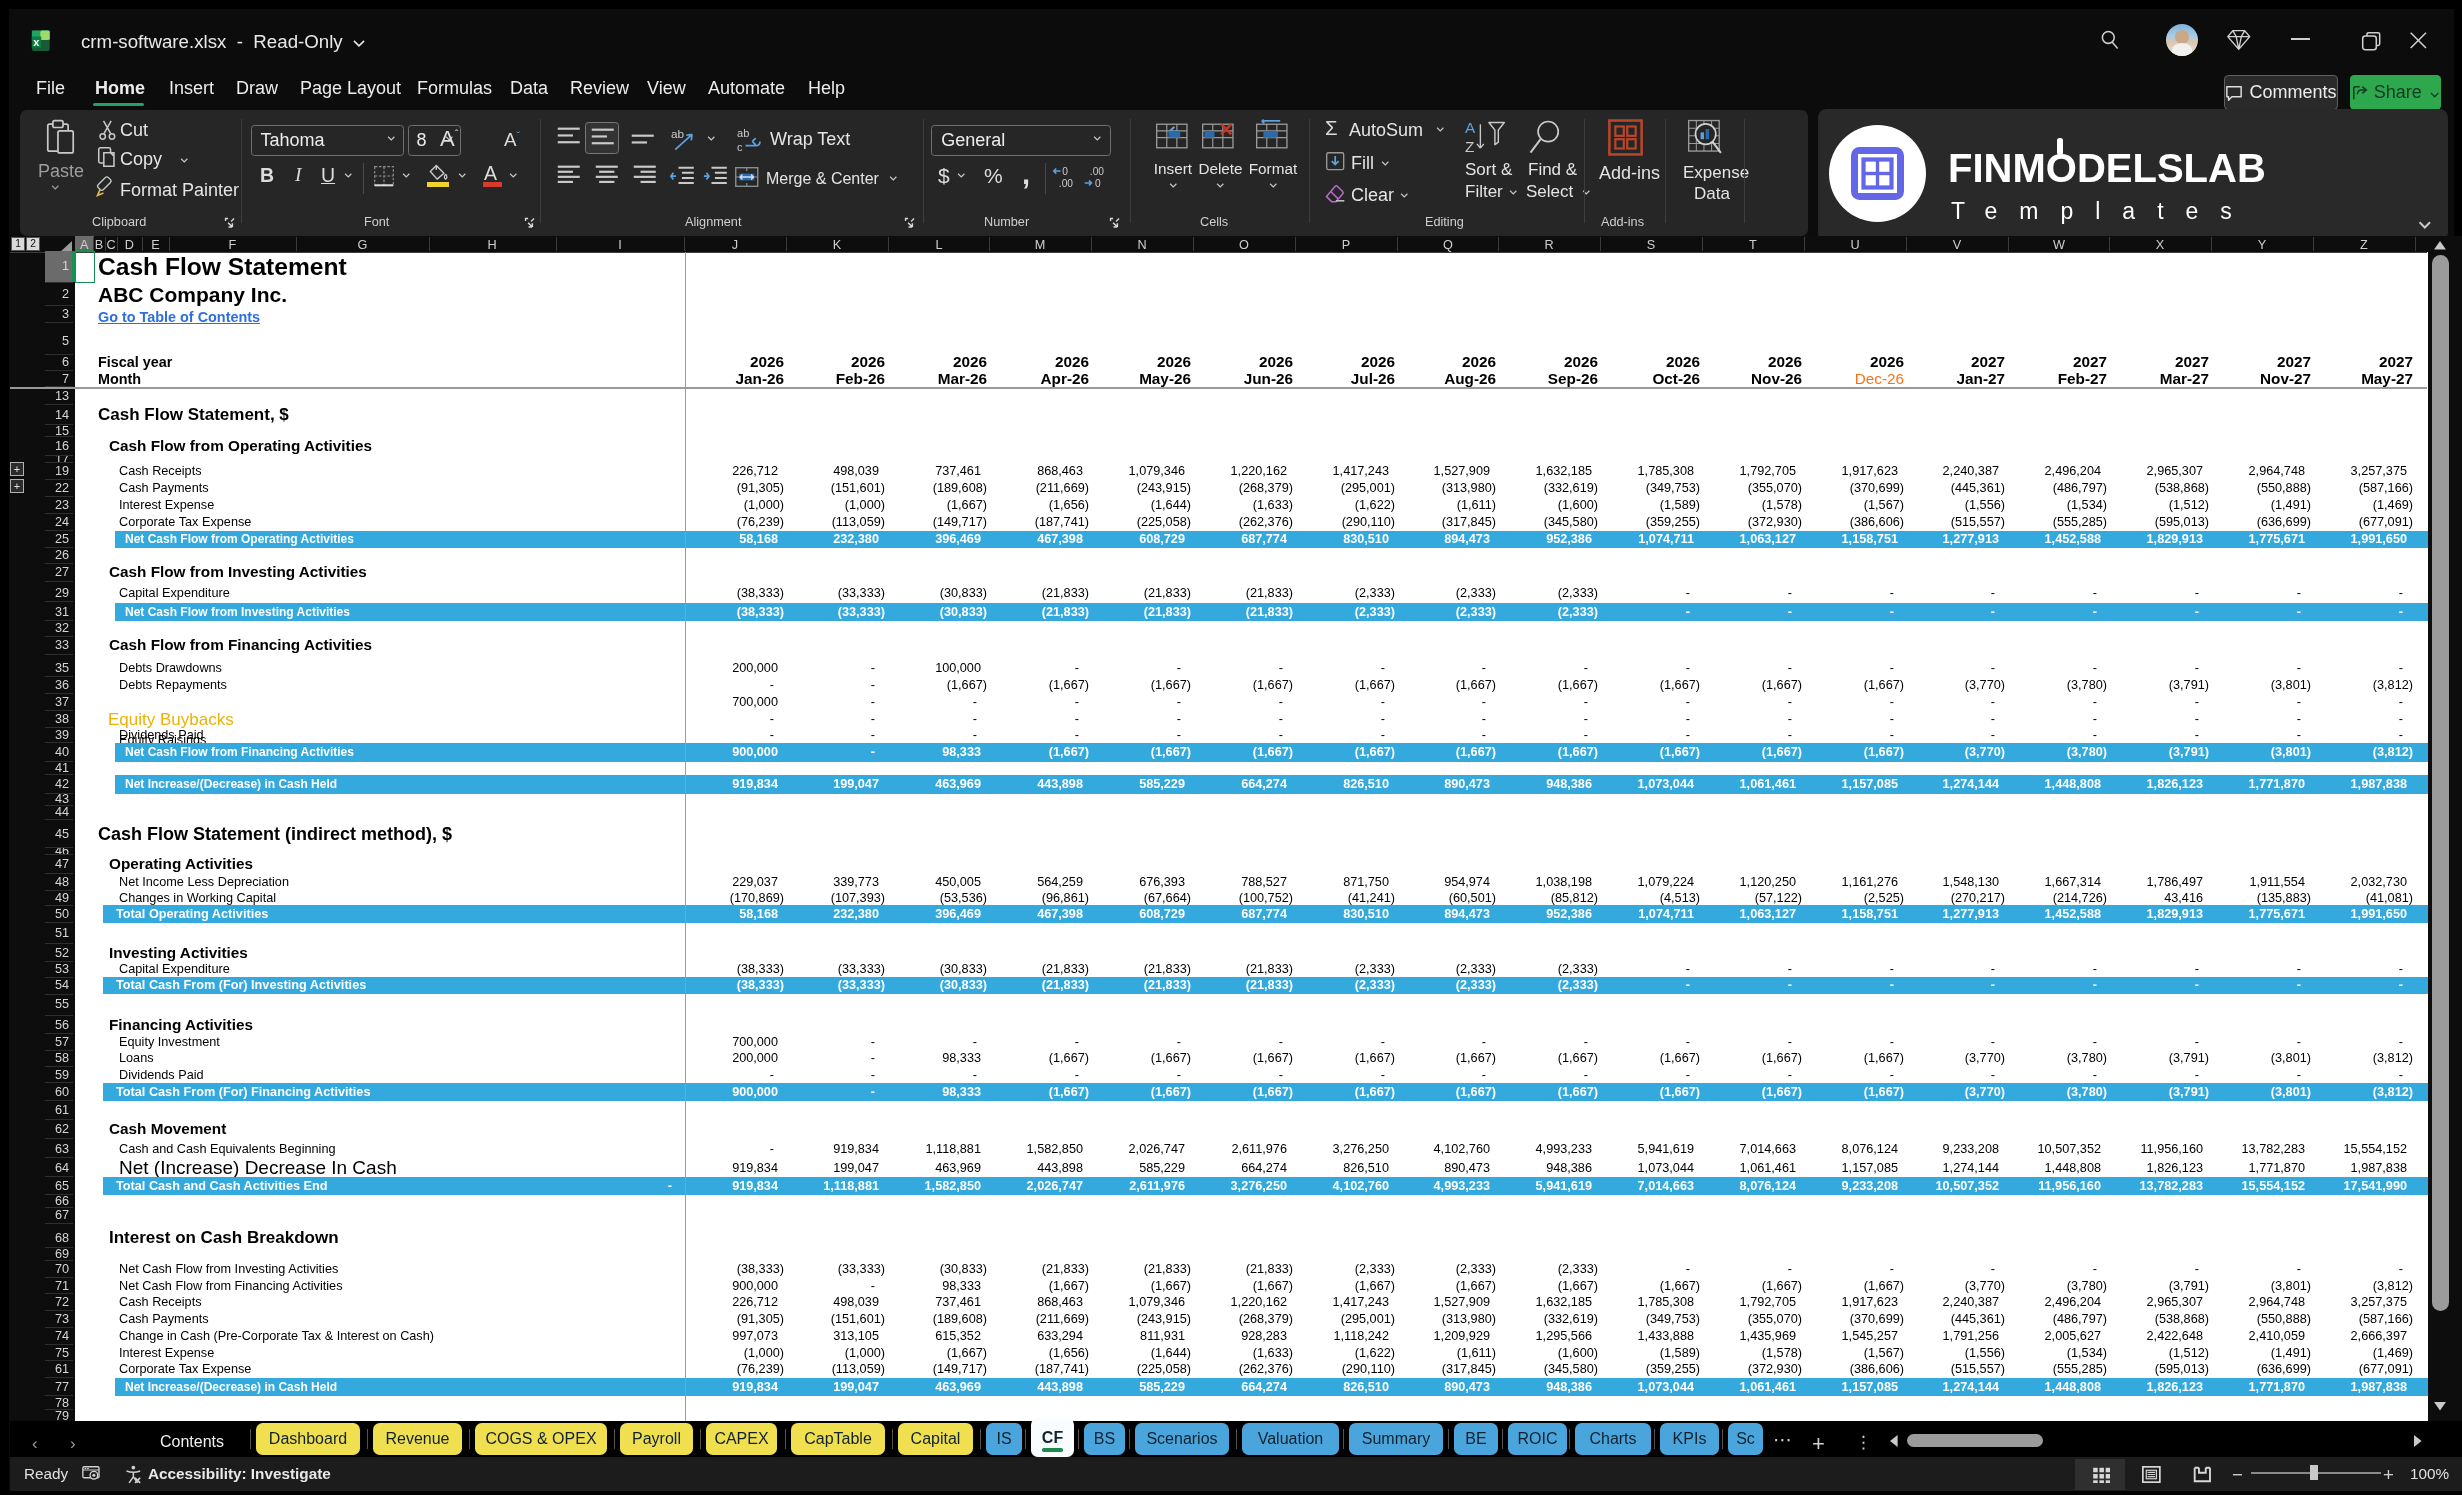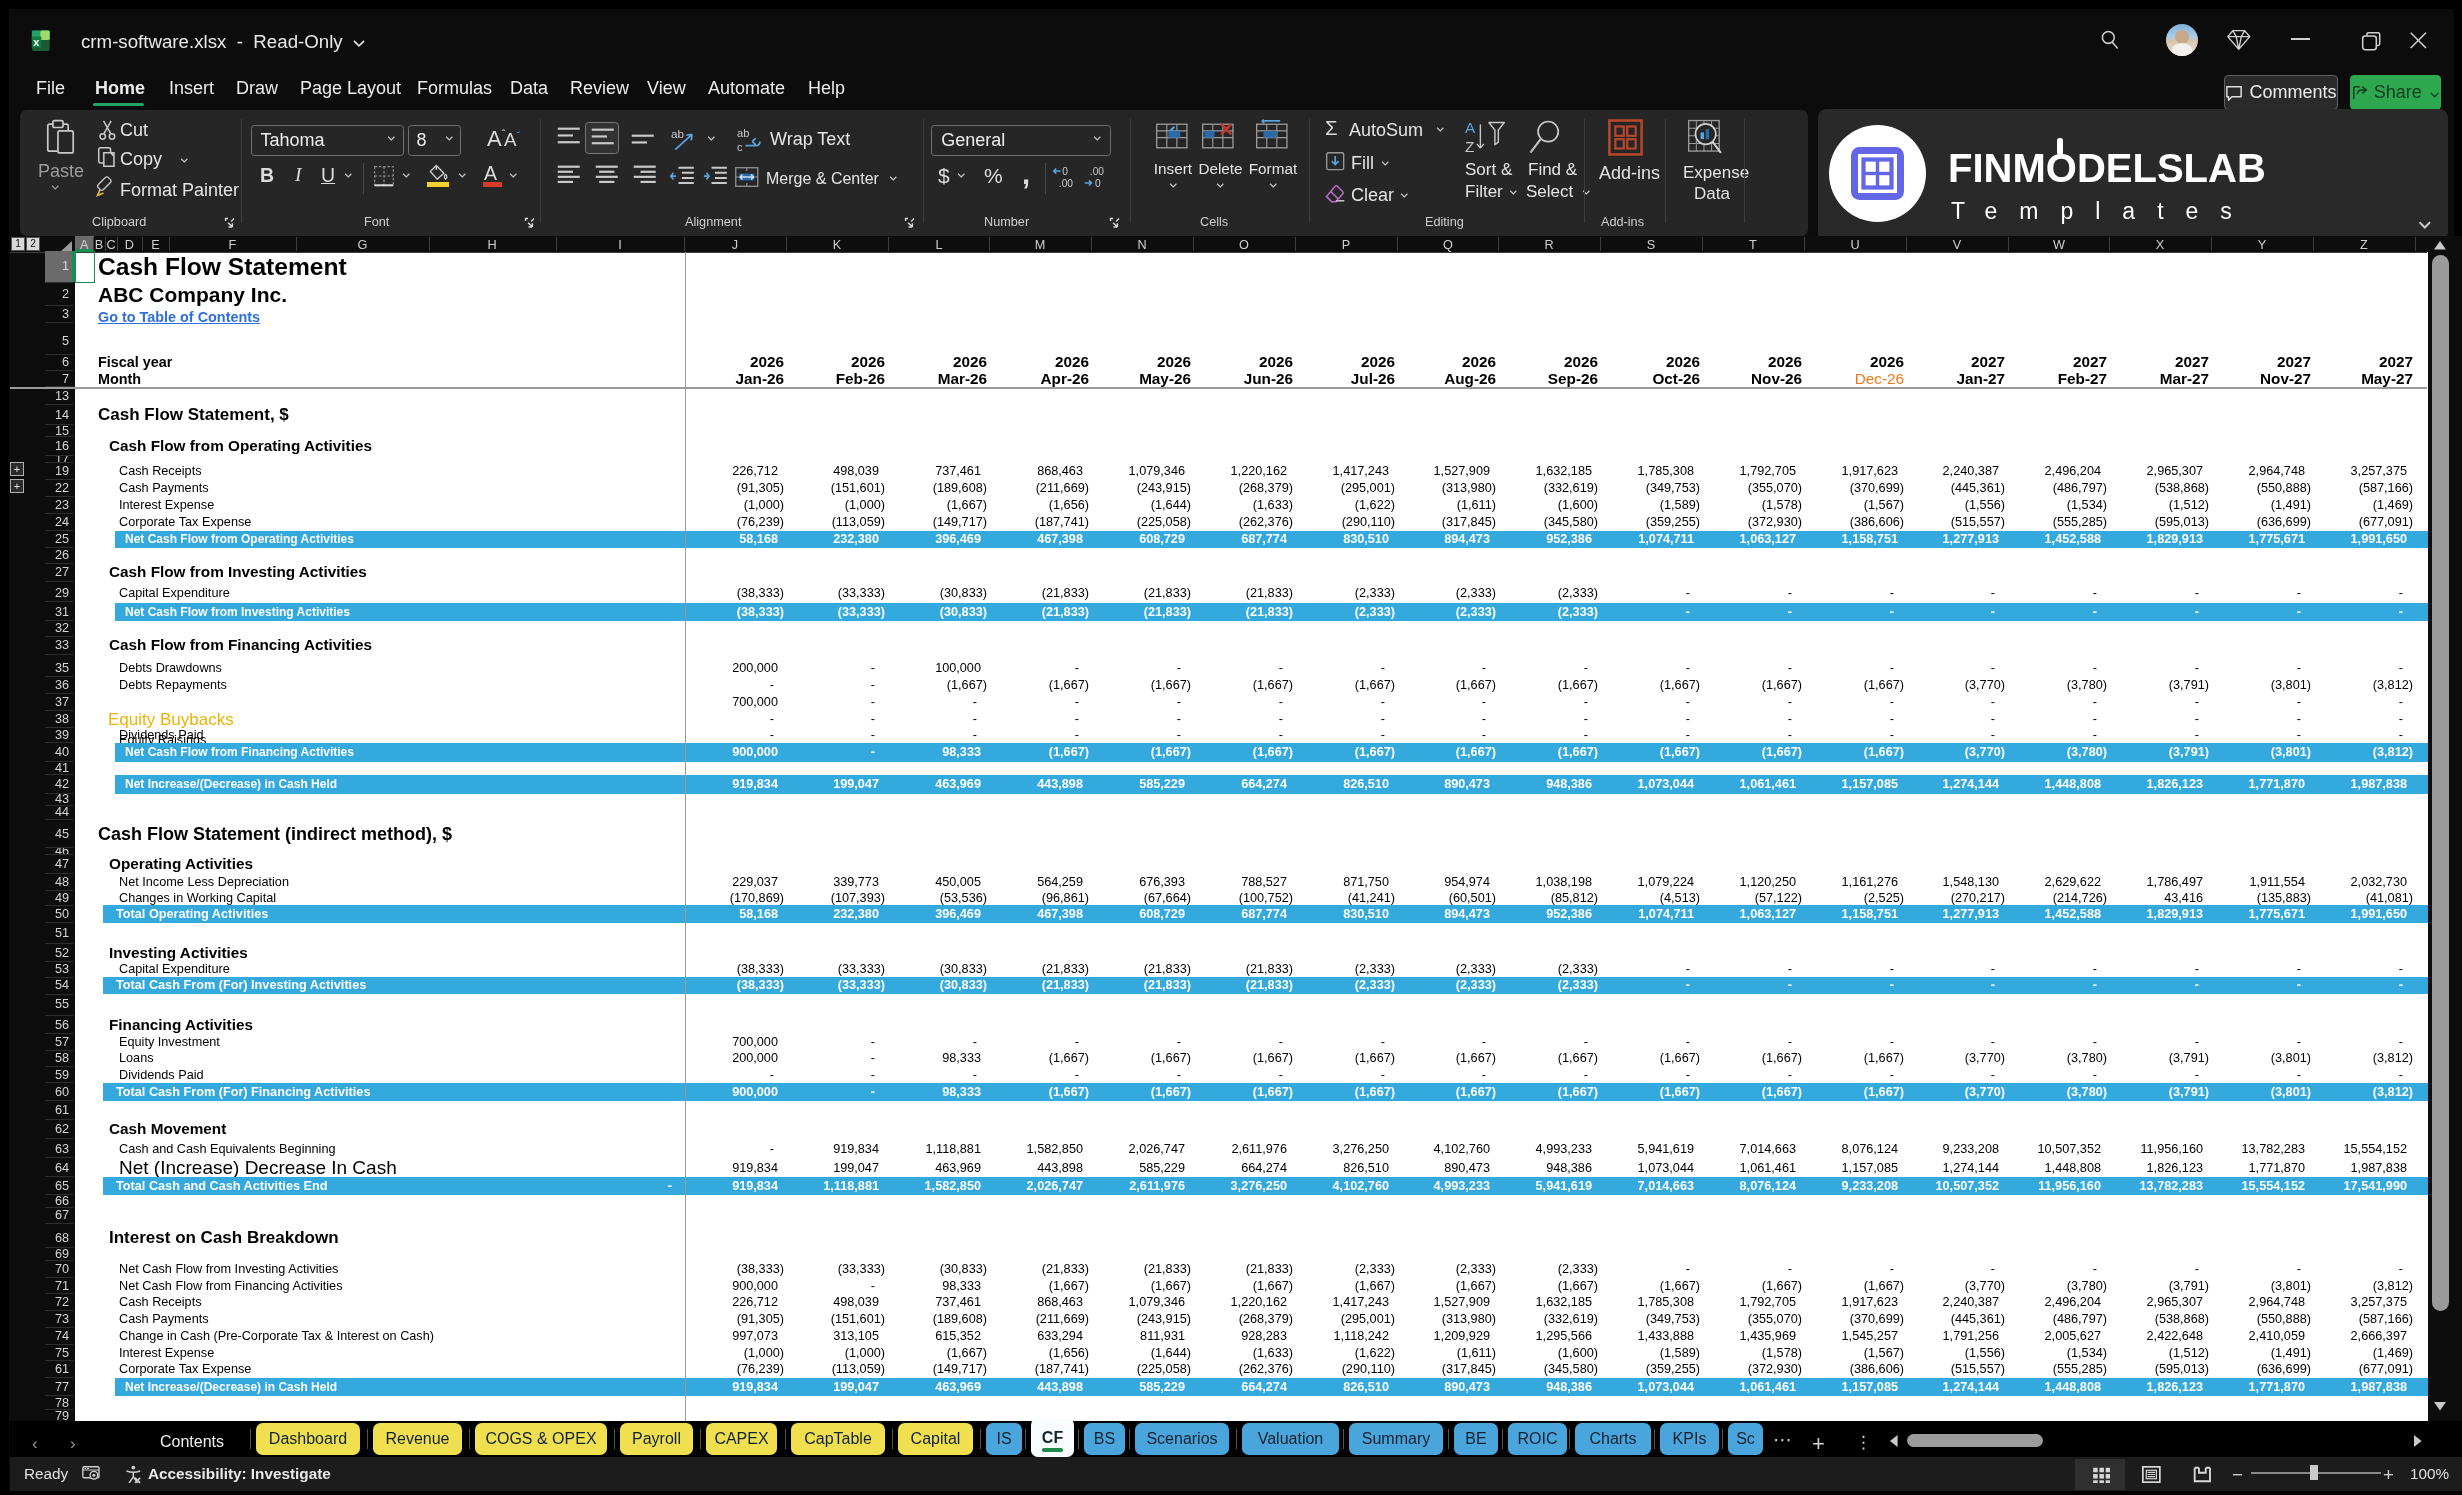--- a/index.html
+++ b/index.html
@@ -102,21 +102,21 @@
   </svg>
 <div class="sep" style="left:241px"></div>
 <div class="ab" style="left:251px;top:125px;width:153px;height:31px;border:0.8px solid #6f6f6f;border-radius:3.4px;color:#ececec;font-size:18px;line-height:29px;padding-left:8.5px">Tahoma</div>
 <svg class="ab" style="left:387px;top:136px" width="8.5" height="5.1" viewBox="0 0 10 6.5">
     <path d="M1 1 L5 5 L9 1" stroke="#c9c9c9" stroke-width="1.5" fill="none"></path>
   </svg>
 <div class="ab" style="left:408px;top:125px;width:53px;height:31px;border:0.8px solid #6f6f6f;border-radius:3.4px;color:#ececec;font-size:18px;line-height:29px;padding-left:7.6px">8</div>
 <svg class="ab" style="left:445px;top:136px" width="8.5" height="5.1" viewBox="0 0 10 6.5">
     <path d="M1 1 L5 5 L9 1" stroke="#c9c9c9" stroke-width="1.5" fill="none"></path>
   </svg>
-<div class="ab" style="left:487px;top:126px;font-size:22px;color:#dcdcdc">A<span style="position:relative;top:-7.6px;font-size:11px">ˆ</span></div>
+<div class="ab" style="left:440px;top:126px;font-size:22px;color:#dcdcdc">A<span style="position:relative;top:-7.6px;font-size:11px">ˆ</span></div>
 <div class="ab" style="left:504px;top:129px;font-size:18.7px;color:#dcdcdc">A<span style="position:relative;top:-6px;font-size:11px;color:#5ba3e0">ˇ</span></div>
 <div class="ab" style="left:260px;top:164px;font-size:19.5px;font-weight:bold;color:#dcdcdc">B</div>
 <div class="ab" style="left:295px;top:164px;font-size:19.5px;font-style:italic;font-family:&quot;Liberation Serif&quot;,serif;color:#dcdcdc">I</div>
 <div class="ab" style="left:321px;top:164px;font-size:19.5px;text-decoration:underline;color:#dcdcdc">U</div>
 <svg class="ab" style="left:344px;top:173px" width="8.5" height="5.1" viewBox="0 0 10 6.5">
     <path d="M1 1 L5 5 L9 1" stroke="#c9c9c9" stroke-width="1.5" fill="none"></path>
   </svg>
 <div class="sep" style="left:363px;top:163px;height:31px;background:#4a4a4a"></div>
 <svg class="ab" style="left:373px;top:165px" width="22" height="22" viewBox="0 0 26 26">
     <rect x="2" y="2" width="22" height="22" stroke="#8f8f8f" stroke-width="1.4" fill="none" stroke-dasharray="3 2"></rect>
@@ -863,21 +863,21 @@
 <div class="num" style="left:991px;top:874px;width:92px;height:17px;line-height:17px;color:#000;font-weight:normal;font-size:12.7px">564,259</div>
 <div class="num" style="left:1093px;top:874px;width:92px;height:17px;line-height:17px;color:#000;font-weight:normal;font-size:12.7px">676,393</div>
 <div class="num" style="left:1195px;top:874px;width:92px;height:17px;line-height:17px;color:#000;font-weight:normal;font-size:12.7px">788,527</div>
 <div class="num" style="left:1297px;top:874px;width:92px;height:17px;line-height:17px;color:#000;font-weight:normal;font-size:12.7px">871,750</div>
 <div class="num" style="left:1398px;top:874px;width:92px;height:17px;line-height:17px;color:#000;font-weight:normal;font-size:12.7px">954,974</div>
 <div class="num" style="left:1500px;top:874px;width:92px;height:17px;line-height:17px;color:#000;font-weight:normal;font-size:12.7px">1,038,198</div>
 <div class="num" style="left:1602px;top:874px;width:92px;height:17px;line-height:17px;color:#000;font-weight:normal;font-size:12.7px">1,079,224</div>
 <div class="num" style="left:1704px;top:874px;width:92px;height:17px;line-height:17px;color:#000;font-weight:normal;font-size:12.7px">1,120,250</div>
 <div class="num" style="left:1806px;top:874px;width:92px;height:17px;line-height:17px;color:#000;font-weight:normal;font-size:12.7px">1,161,276</div>
 <div class="num" style="left:1907px;top:874px;width:92px;height:17px;line-height:17px;color:#000;font-weight:normal;font-size:12.7px">1,548,130</div>
-<div class="num" style="left:2009px;top:874px;width:92px;height:17px;line-height:17px;color:#000;font-weight:normal;font-size:12.7px">2,629,622</div>
+<div class="num" style="left:2009px;top:874px;width:92px;height:17px;line-height:17px;color:#000;font-weight:normal;font-size:12.7px">1,667,314</div>
 <div class="num" style="left:2111px;top:874px;width:92px;height:17px;line-height:17px;color:#000;font-weight:normal;font-size:12.7px">1,786,497</div>
 <div class="num" style="left:2213px;top:874px;width:92px;height:17px;line-height:17px;color:#000;font-weight:normal;font-size:12.7px">1,911,554</div>
 <div class="num" style="left:2315px;top:874px;width:92px;height:17px;line-height:17px;color:#000;font-weight:normal;font-size:12.7px">2,032,730</div>
 <div class="lbl" style="left:119px;top:891px;height:14.4px;line-height:14.4px;font-size:12.7px;font-weight:normal;color:#000">Changes in Working Capital</div>
 <div class="num" style="left:686px;top:891px;width:98px;height:14.4px;line-height:14.4px;color:#000;font-weight:normal;font-size:12.7px">(170,869)</div>
 <div class="num" style="left:787px;top:891px;width:98px;height:14.4px;line-height:14.4px;color:#000;font-weight:normal;font-size:12.7px">(107,393)</div>
 <div class="num" style="left:889px;top:891px;width:98px;height:14.4px;line-height:14.4px;color:#000;font-weight:normal;font-size:12.7px">(53,536)</div>
 <div class="num" style="left:991px;top:891px;width:98px;height:14.4px;line-height:14.4px;color:#000;font-weight:normal;font-size:12.7px">(96,861)</div>
 <div class="num" style="left:1093px;top:891px;width:98px;height:14.4px;line-height:14.4px;color:#000;font-weight:normal;font-size:12.7px">(67,664)</div>
 <div class="num" style="left:1195px;top:891px;width:98px;height:14.4px;line-height:14.4px;color:#000;font-weight:normal;font-size:12.7px">(100,752)</div>

